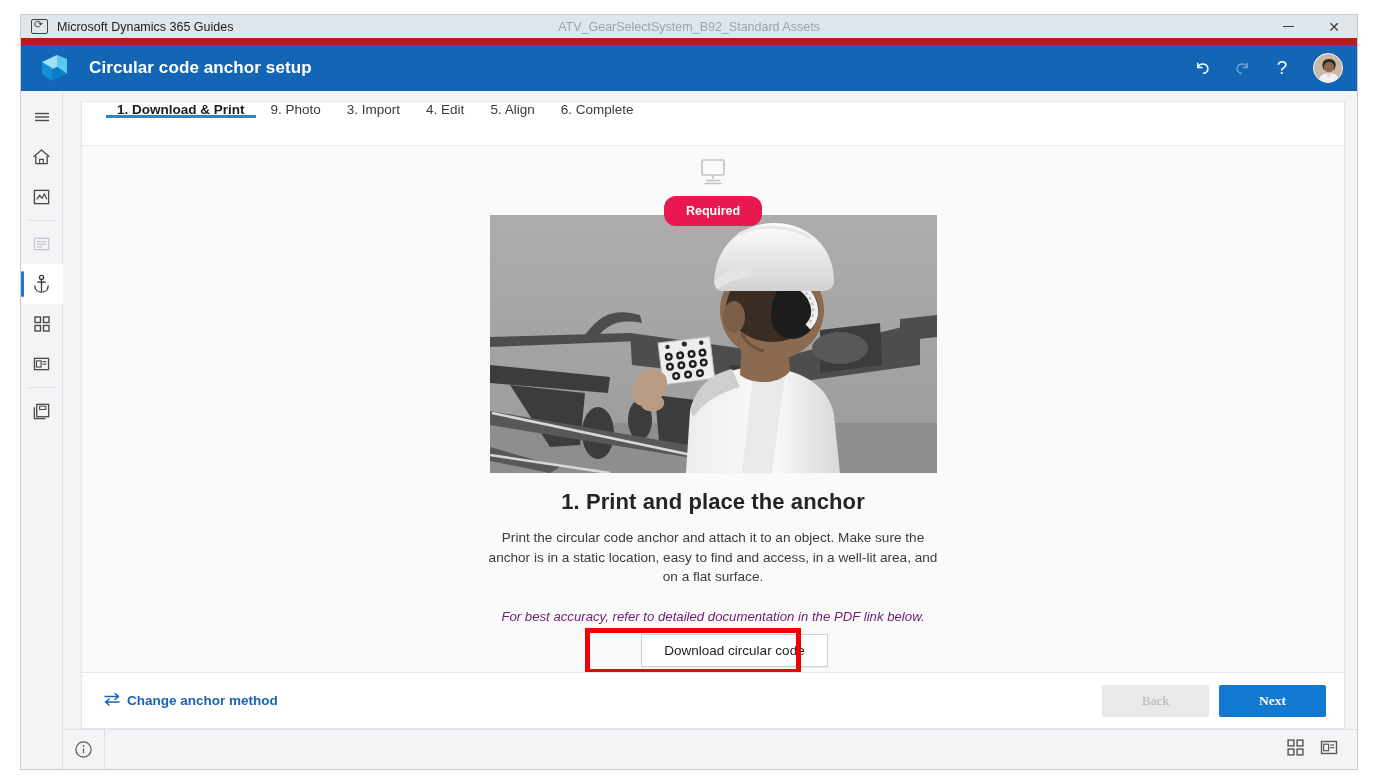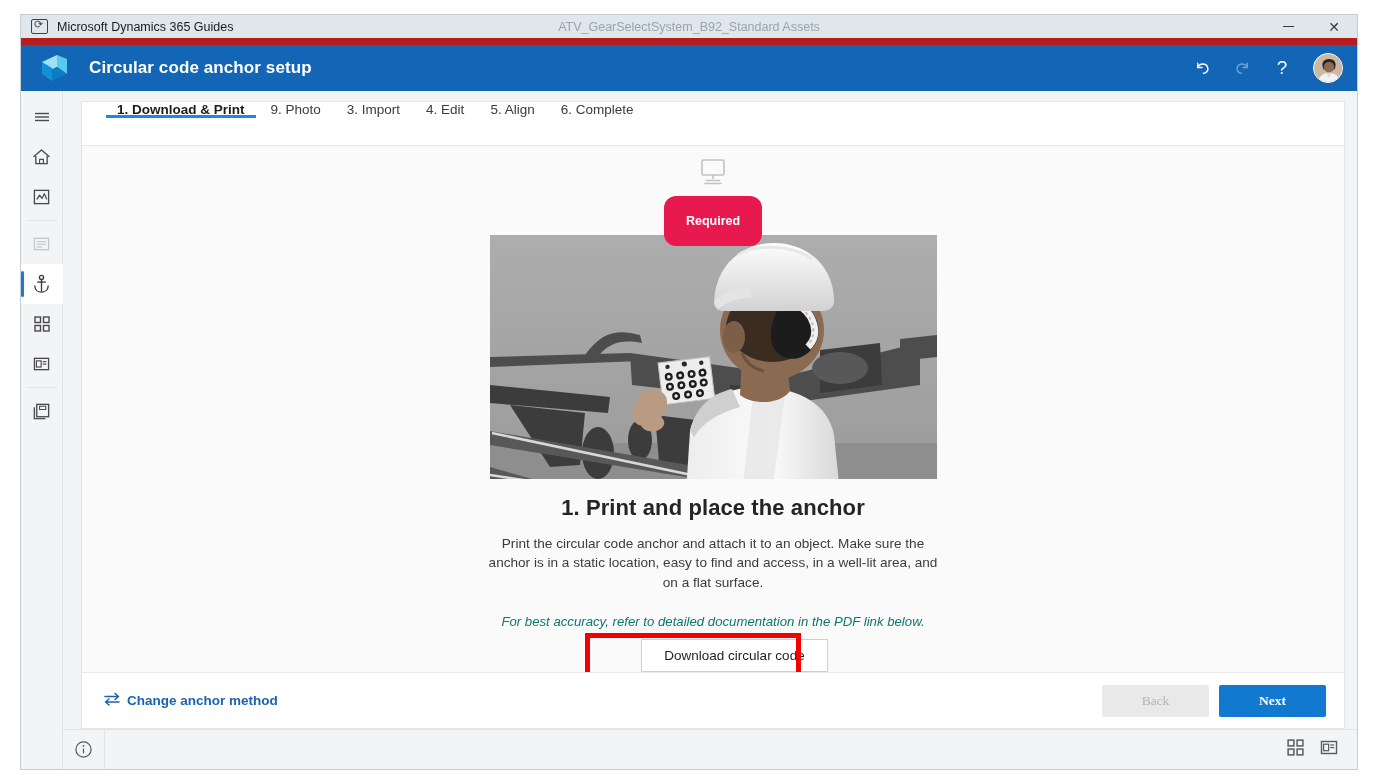--- a/index.html
+++ b/index.html
@@ -147,21 +147,21 @@
     flex: 1; min-height: 0;
     display: flex; flex-direction: column; align-items: center;
     padding-top: 12px; overflow: hidden;
   }
 
   
   #device-icon { color: #bfc3c7; margin-bottom: 2px; }
   #required-badge {
     background: #e8194e; color: #ffffff;
     font-size: 12.5px; font-weight: 600;
-    padding: 18px 22px; border-radius: 12px;
+    padding: 8px 22px; border-radius: 12px;
     position: relative; z-index: 3; top: 4px;
   }
 
   
   #illustration {
     width: 447px; height: 258px;
     margin-top: -7px;
     position: relative; overflow: hidden;
     background: linear-gradient(#a8a8a8, #9d9d9d);
   }
@@ -170,21 +170,21 @@
     font-size: 22px; font-weight: 700; color: #242424;
     margin-top: 16px; letter-spacing: .1px;
   }
   #step-description {
     width: 452px; text-align: center;
     font-size: 13.6px; color: #3c3c3c;
     line-height: 19.5px; margin-top: 13px;
   }
   #step-note {
     width: 470px; text-align: center;
-    font-size: 13.2px; color: #0f766e;
+    font-size: 13.2px; color: #701a75;
     font-style: italic; margin-top: 22px;
   }
 
   
   #download-wrap { position: relative; margin-top: 10px; padding-left: 43px; }
   #download-button {
     background: #ffffff; border: 1px solid #cfcfcf;
     font-size: 13.5px; color: #1f1f1f;
     padding: 8px 22px; cursor: pointer;
     font-family: "Liberation Sans", sans-serif;

